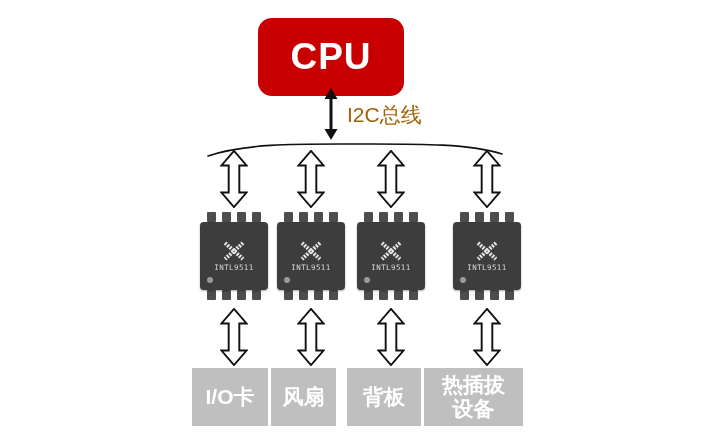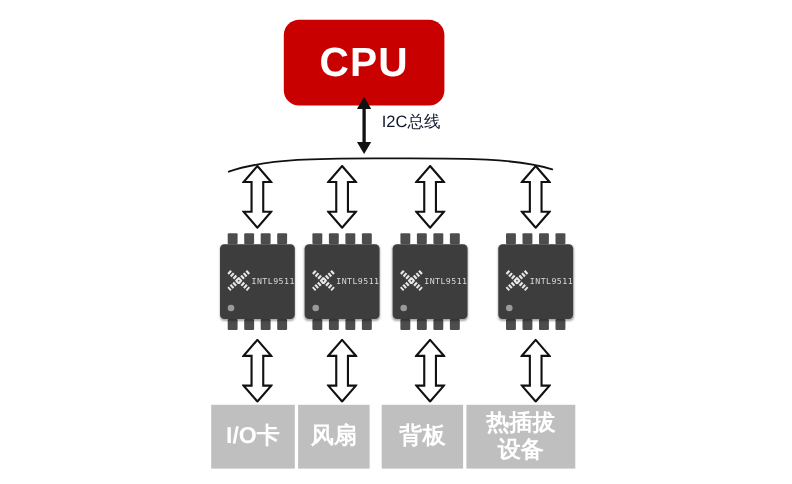--- a/index.html
+++ b/index.html
@@ -13,21 +13,21 @@
     background:#c80000; border-radius:14px;
     display:flex; align-items:center; justify-content:center;margin-top:10px;
   }
   .cpu-box span { color:#ffffff; font-size:37px; font-weight:bold; letter-spacing:1px; }
 
   
   .thin-arrow { position:absolute; left:321px; top:88px; }
 
   .bus-label {
     position:absolute; left:347px; top:101px;
-    font-size:15px; color:#0f172a;
+    font-size:21px; color:#a16207;
   }
 
   .bus-curve { position:absolute; left:206px; top:139px; }
 
   .block-arrow { position:absolute; width:28px; height:58px; }
   .row1-a1 { left:220px; top:150px; }
   .row1-a2 { left:297px; top:150px; }
   .row1-a3 { left:377px; top:150px; }
   .row1-a4 { left:473px; top:150px; }
   .row2-a1 { left:220px; top:308px; }
@@ -38,21 +38,21 @@
   
   .chip { position:absolute; top:212px; width:68px; }
   .chip-c1 { left:200px; }
   .chip-c2 { left:277px; }
   .chip-c3 { left:357px; }
   .chip-c4 { left:453px; }
   .pins { display:flex; justify-content:space-between; padding:0 7px; height:10px; }
   .pin { width:9px; height:10px; background:#4d4d4d; border-radius:1px; }
   .chip-body {
     position:relative; height:68px; background:#3d3d3d; border-radius:4px;
-    display:flex; flex-direction:row; align-items:center; justify-content:flex-end;
+    display:flex; flex-direction:column; align-items:center; justify-content:center;
     box-shadow:0 1px 2px rgba(0,0,0,0.35);
   }
   .chip-logo { margin-bottom:3px; }
   .chip-label {
     color:#d8d8d8; font-size:7.5px; letter-spacing:0.4px;
     font-family:"DejaVu Sans Mono", monospace; line-height:1;
   }
   .pin1-dot {
     position:absolute; left:7px; bottom:7px; width:6px; height:6px;
     border-radius:50%; background:#9a9a9a;

